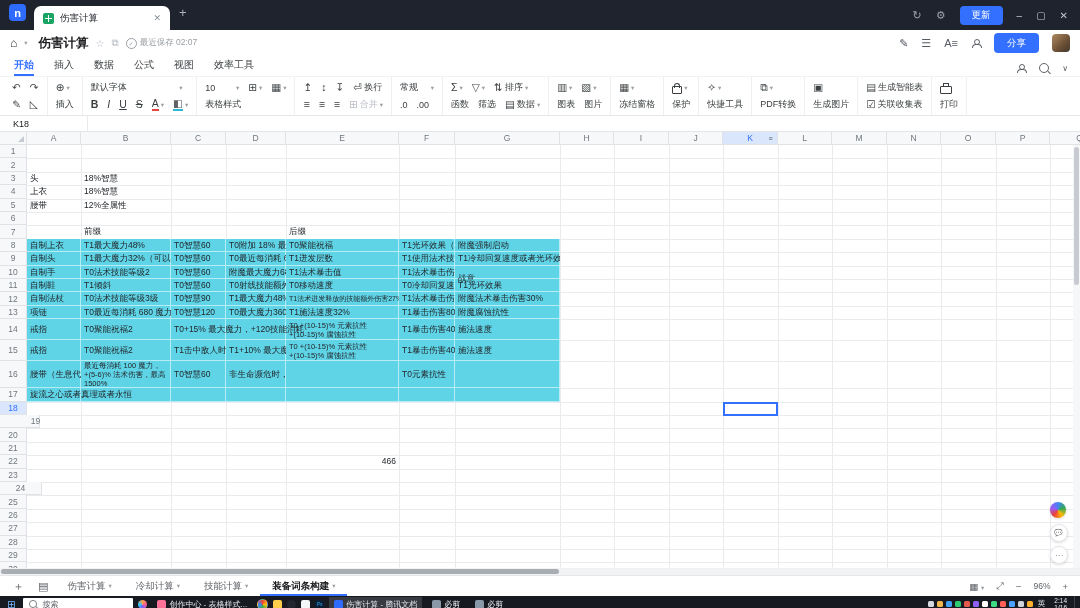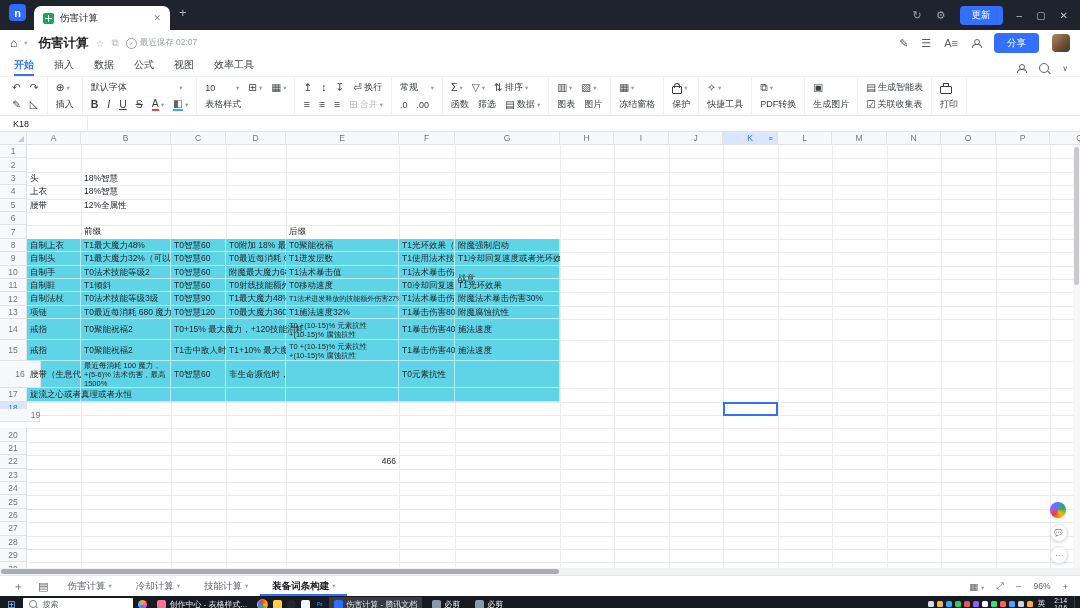--- a/index.html
+++ b/index.html
@@ -660,29 +660,29 @@
     <div class="rhdr" style="left: 0px; top: 80px; width: 27px; height: 13.4px;">6</div>
     <div class="rhdr" style="left: 0px; top: 93.4px; width: 27px; height: 13.4px;">7</div>
     <div class="rhdr" style="left: 0px; top: 106.8px; width: 27px; height: 13.4px;">8</div>
     <div class="rhdr" style="left: 0px; top: 120.2px; width: 27px; height: 13.4px;">9</div>
     <div class="rhdr" style="left: 0px; top: 133.6px; width: 27px; height: 13.4px;">10</div>
     <div class="rhdr" style="left: 0px; top: 147px; width: 27px; height: 13.4px;">11</div>
     <div class="rhdr" style="left: 0px; top: 160.4px; width: 27px; height: 13.4px;">12</div>
     <div class="rhdr" style="left: 0px; top: 173.8px; width: 27px; height: 13.4px;">13</div>
     <div class="rhdr" style="left: 0px; top: 187.2px; width: 27px; height: 21px;">14</div>
     <div class="rhdr" style="left: 0px; top: 208.2px; width: 27px; height: 21px;">15</div>
-    <div class="rhdr" style="left: 0px; top: 229.2px; width: 41px; height: 27px;">16</div>
+    <div class="rhdr" style="left: 0px; top: 229.2px; width: 27px; height: 27px;">16</div>
     <div class="rhdr" style="left: 0px; top: 256.2px; width: 27px; height: 13.4px;">17</div>
     <div class="rhdr hl" style="left: 0px; top: 269.6px; width: 27px; height: 13.4px;">18</div>
-    <div class="rhdr" style="left: 0px; top: 277px; width: 40px; height: 13.4px; padding-left: 32px;">19</div>
+    <div class="rhdr" style="left: 0px; top: 283px; width: 40px; height: 13.4px; padding-left: 32px;">19</div>
     <div class="rhdr" style="left: 0px; top: 296.4px; width: 27px; height: 13.4px;">20</div>
     <div class="rhdr" style="left: 0px; top: 309.8px; width: 27px; height: 13.4px;">21</div>
     <div class="rhdr" style="left: 0px; top: 323.2px; width: 27px; height: 13.4px;">22</div>
     <div class="rhdr" style="left: 0px; top: 336.6px; width: 27px; height: 13.4px;">23</div>
-    <div class="rhdr" style="left: 0px; top: 350px; width: 27px; height: 13.4px;">24</div>
+    <div class="rhdr" style="left: 0px; top: 350px; width: 42px; height: 13.4px;">24</div>
     <div class="rhdr" style="left: 0px; top: 363.4px; width: 27px; height: 13.4px; text-align: center;">25</div>
     <div class="rhdr" style="left: 0px; top: 376.8px; width: 27px; height: 13.4px;">26</div>
     <div class="rhdr" style="left: 0px; top: 390.2px; width: 27px; height: 13.4px;">27</div>
     <div class="rhdr" style="left: 0px; top: 403.6px; width: 27px; height: 13.4px;">28</div>
     <div class="rhdr" style="left: 0px; top: 417px; width: 27px; height: 13.4px;">29</div>
     <div class="rhdr" style="left: 0px; top: 430.4px; width: 27px; height: 13.4px;">30</div>
     <div class="corner" style="left: 0px; top: 0px; width: 27px; height: 13px;"></div>
     <div class="sel" style="left: 723px; top: 269.6px; width: 55px; height: 14.4px;"></div>
     <div class="hscroll" style="left: 0px; top: 436px; width: 1110px; height: 7px;">
       <div class="hthumb"></div>

